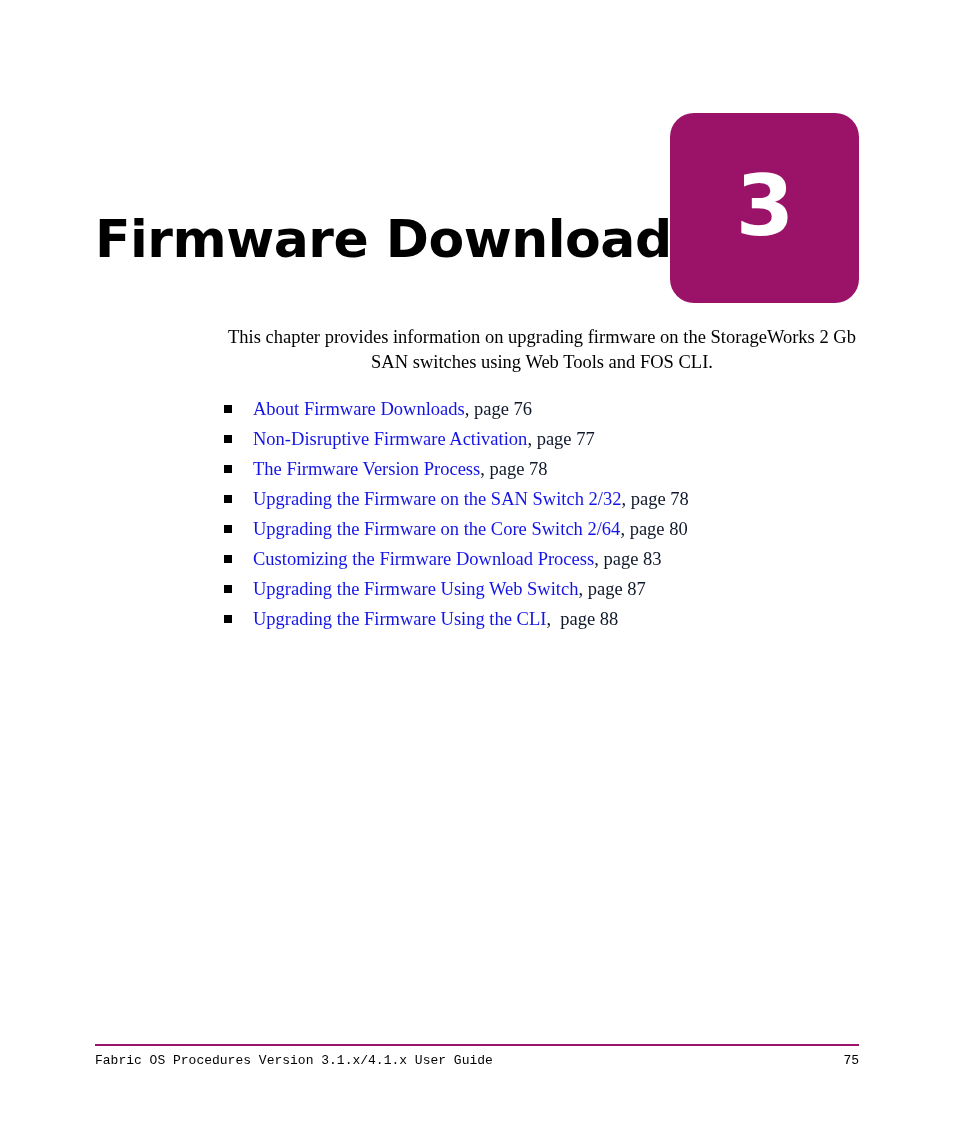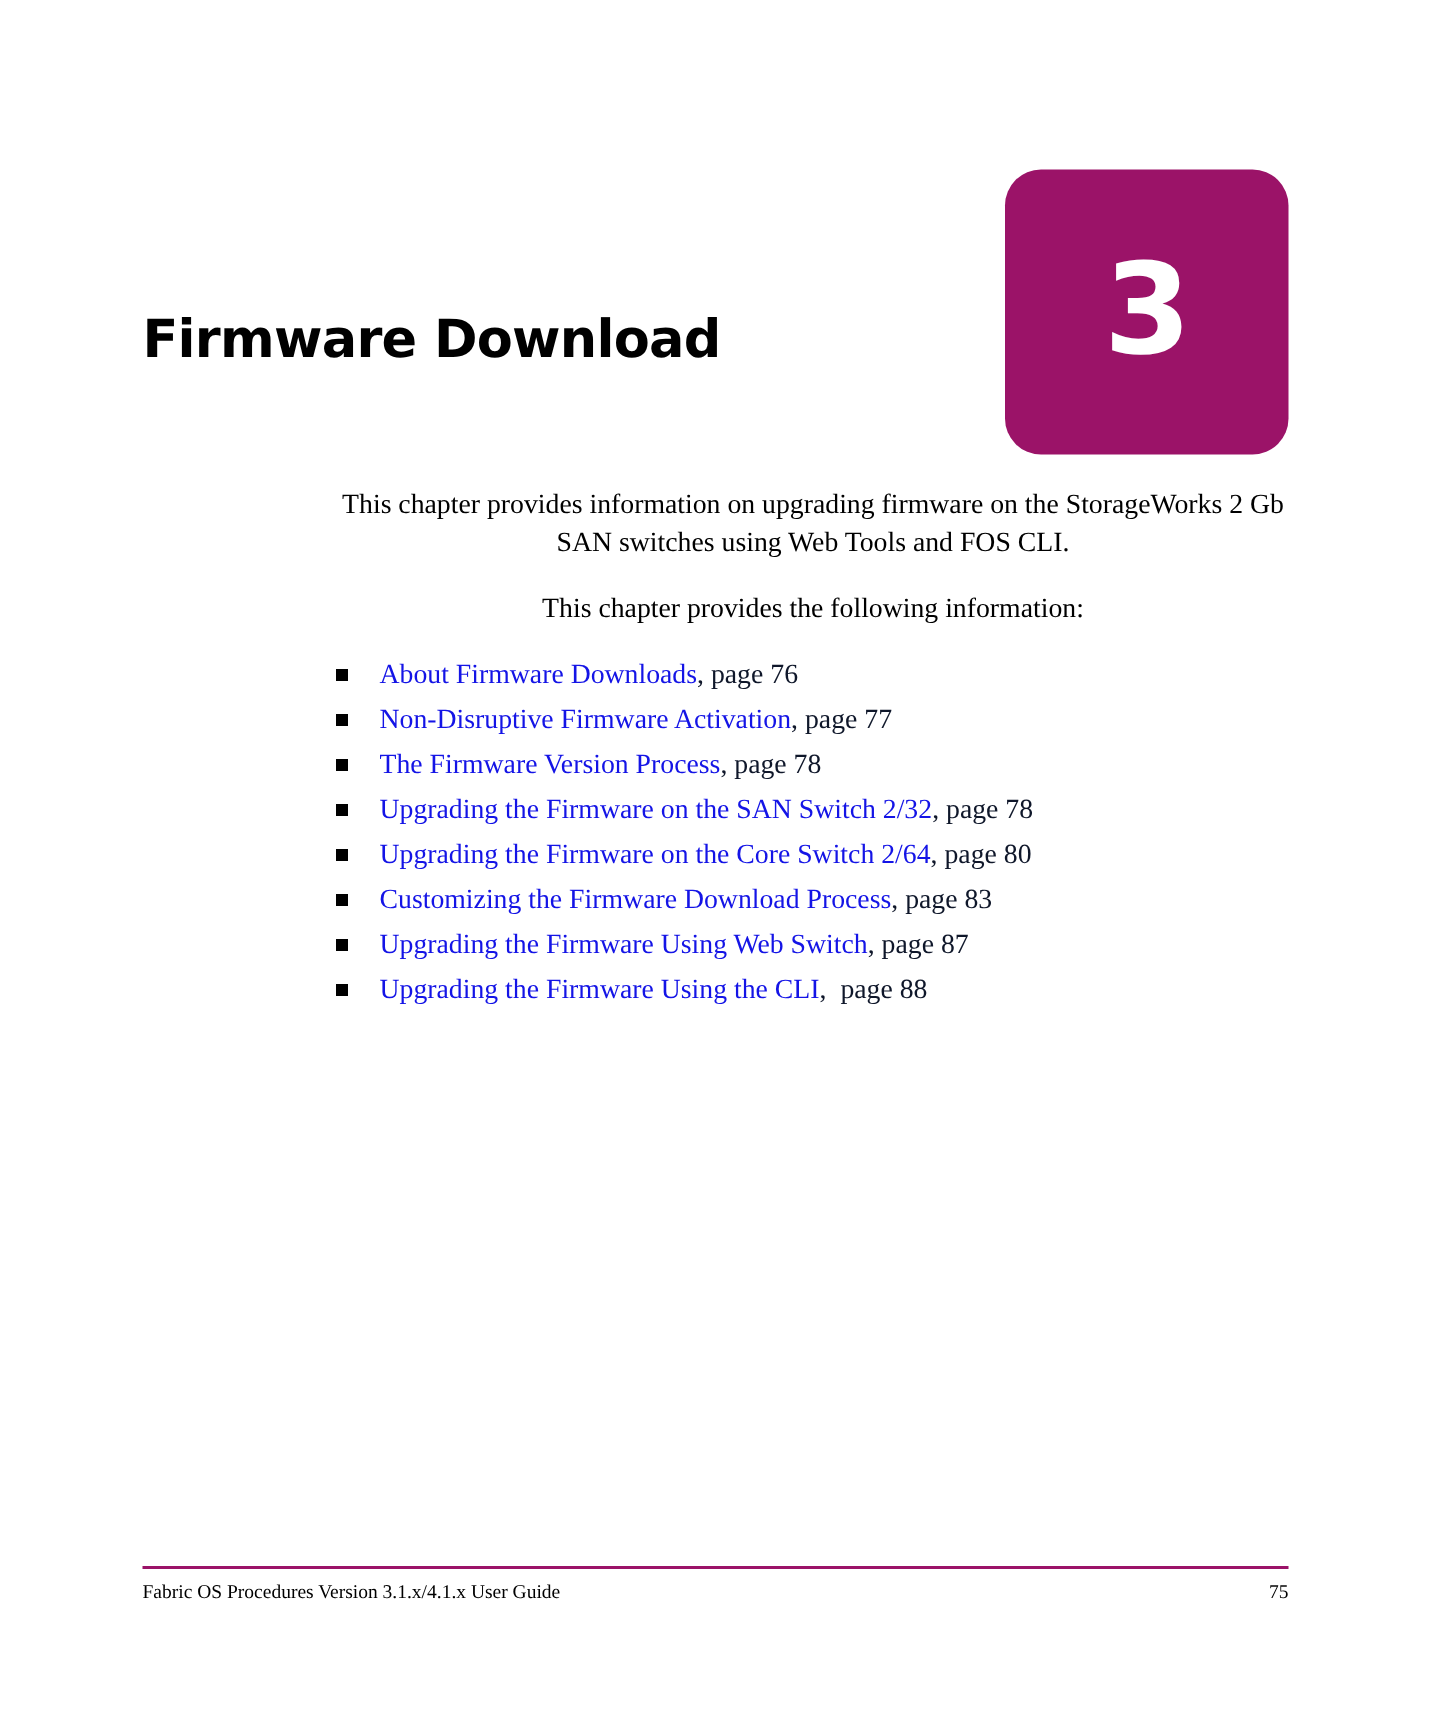--- a/index.html
+++ b/index.html
@@ -46,21 +46,21 @@
     transform: translateY(-2px);
   }
 
   
   .chapter-title {
     position: absolute;
     left: 95px;
     top: 180px;
     font-family: "DejaVu Sans", "Liberation Sans", sans-serif;
     font-weight: bold;
-    font-size: 35px;
+    font-size: 52px;
     line-height: 48px;
     letter-spacing: -0.5px;
     color: #000000;
     white-space: nowrap;
   }
 
   
   .content {
     position: absolute;
     left: 222px;
@@ -119,21 +119,21 @@
     background: #9B1368;
   }
   .footer {
     position: absolute;
     left: 95px;
     top: 1052px;
     width: 764px;
     display: flex;
     align-items: baseline;
     justify-content: space-between;
-    font-family: Liberation Serif, serif;
+    font-family: Liberation Mono, monospace;
     font-size: 13px;
     line-height: 18px;
     color: #000000;
     gap: 14px;
   }
   .footer-title { white-space: nowrap; }
   .footer-page  { white-space: nowrap; }
 </style>
 </head>
 <body>
@@ -143,21 +143,20 @@
   <div class="chapter-badge">
     <span class="chapter-badge-number">3</span>
   </div>
 
   <h1 class="chapter-title">Firmware Download</h1>
 
   <div class="content">
 
     <p class="intro-paragraph">This chapter provides information on upgrading firmware on the StorageWorks 2 Gb SAN switches using Web Tools and FOS CLI.</p>
 
-    <p class="intro-paragraph second">This chapter provides the following information:</p>
 
     <ul class="toc-list">
       <li class="toc-item">
         <span class="toc-bullet"></span>
         <a class="toc-link" href="#">About Firmware Downloads</a><span class="toc-page">, page 76</span>
       </li>
       <li class="toc-item">
         <span class="toc-bullet"></span>
         <a class="toc-link" href="#">Non-Disruptive Firmware Activation</a><span class="toc-page">, page 77</span>
       </li>

